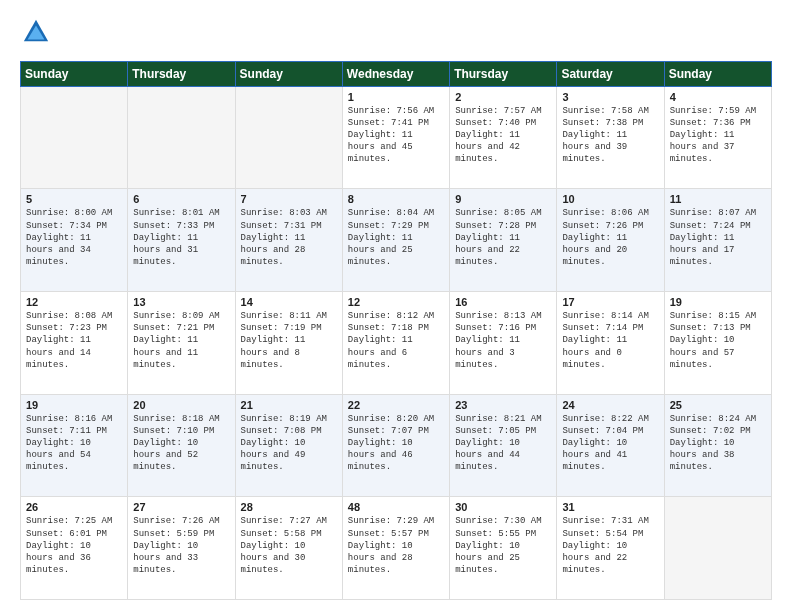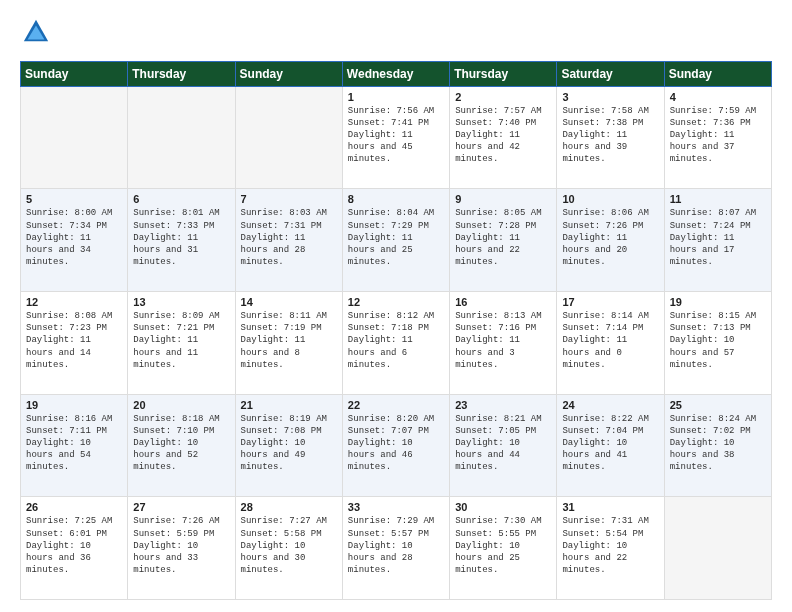--- a/index.html
+++ b/index.html
@@ -253,21 +253,21 @@
           </td>
           <td>
             <span class="day-num">27</span>
             <div class="cell-text">Sunrise: 7:26 AM<br>Sunset: 5:59 PM<br>Daylight: 10 hours and 33 minutes.</div>
           </td>
           <td>
             <span class="day-num">28</span>
             <div class="cell-text">Sunrise: 7:27 AM<br>Sunset: 5:58 PM<br>Daylight: 10 hours and 30 minutes.</div>
           </td>
           <td>
-            <span class="day-num">33</span>
+            <span class="day-num">48</span>
             <div class="cell-text">Sunrise: 7:29 AM<br>Sunset: 5:57 PM<br>Daylight: 10 hours and 28 minutes.</div>
           </td>
           <td>
             <span class="day-num">30</span>
             <div class="cell-text">Sunrise: 7:30 AM<br>Sunset: 5:55 PM<br>Daylight: 10 hours and 25 minutes.</div>
           </td>
           <td>
             <span class="day-num">31</span>
             <div class="cell-text">Sunrise: 7:31 AM<br>Sunset: 5:54 PM<br>Daylight: 10 hours and 22 minutes.</div>
           </td>

